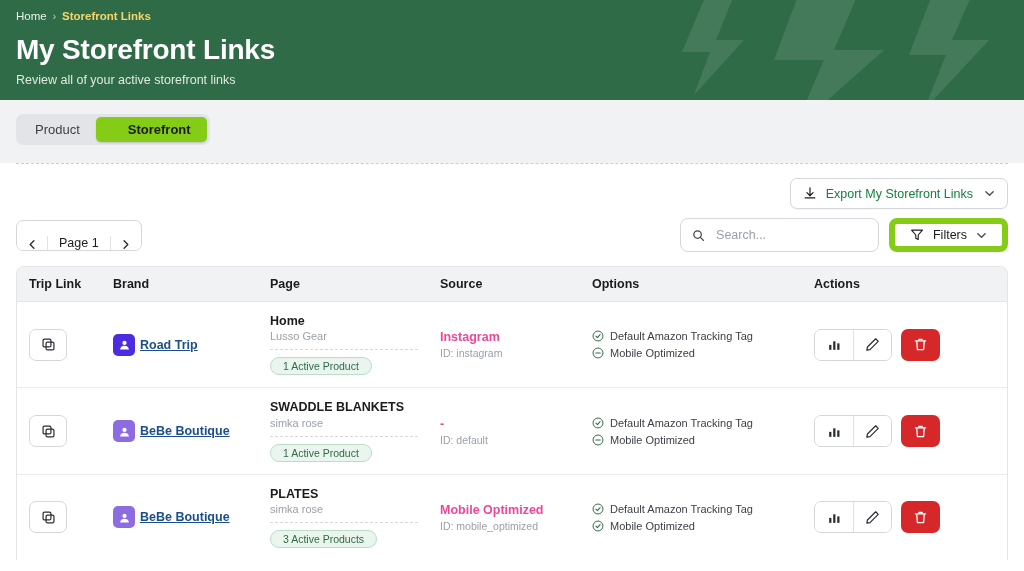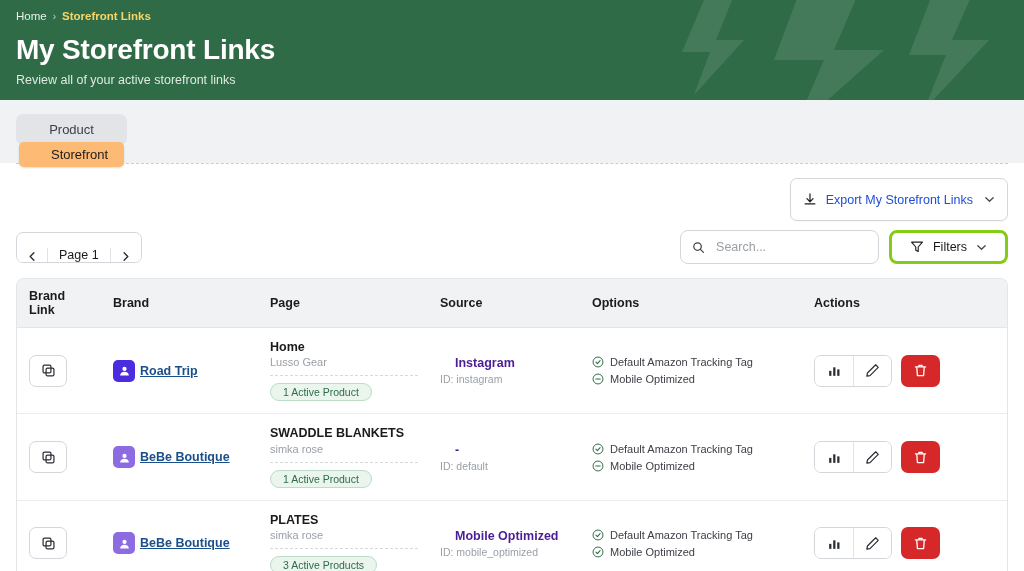--- a/index.html
+++ b/index.html
@@ -54,60 +54,59 @@
     height: 63px;
     padding: 14px 16px 0 16px;
   }
   .segmented {
     display: inline-flex;
     background: #e2e4e7;
     border-radius: 7px;
     padding: 3px;
     height: 31px;
     align-items: center;
-    flex-direction: column;
   }
   .seg-btn {
     font-size: 13px;
     padding: 0 16px;
     height: 25px;
     line-height: 25px;
     border-radius: 5px;
     color: #3d4046;
     cursor: pointer;
     user-select: none;
   }
   .seg-btn.active {
-    background: #fdba74;
+    background: #84cc16;
     color: #1b1b1b;
     box-shadow: 0 1px 2px rgba(0,0,0,0.14);
-    font-weight: normal;
+    font-weight: bold;
     padding-left: 32px;
   }
 
   .divider-dashed {
     border-top: 1px dashed #c9ccd1;
     margin: 0 16px;
   }
 
   
   .toolbar-row {
     padding: 14px 16px 0 16px;
     display: flex;
     justify-content: flex-end;
   }
   .export-btn {
     display: inline-flex; align-items: center; gap: 9px;
-    height: 43px;
+    height: 31px;
     background: #ffffff;
     border: 1px solid #d3d6da;
     border-radius: 7px;
     padding: 0 12px;
     font-size: 12.5px;
-    color: #1d4ed8;
+    color: #15803d;
     cursor: pointer;
     box-shadow: 0 1px 1px rgba(0,0,0,0.03);
   }
   .export-btn .chev { color: #4a4f57; margin-left: 2px; }
 
   .controls-row {
     padding: 9px 16px 0 16px;
     display: flex;
     align-items: center;
     justify-content: space-between;
@@ -150,21 +149,21 @@
     font-family: "Liberation Sans", sans-serif;
     width: 100%; color: #1b1b1b; background: transparent;
   }
   .search-box input::placeholder { color: #9aa0a7; }
   .filters-btn {
     display: inline-flex; align-items: center; gap: 9px;
     height: 34px;
     width: 119px;
     justify-content: center;
     background: #ffffff;
-    border: 3px solid #84cc16;
+    border: 6px solid #84cc16;
     border-radius: 8px;
     font-size: 12.5px;
     cursor: pointer;
   }
 
   
   .table-wrap {
     margin: 14px 16px 0 16px;
     border: 1px solid #e3e5e8;
     border-bottom: none;
@@ -227,21 +226,21 @@
     display: inline-block;
     font-size: 10.5px;
     color: #2f6b46;
     background: #eaf5ee;
     border: 1px solid #bcdcc8;
     border-radius: 11px;
     padding: 2px 12px;
   }
 
   
-  .src-name { font-size: 12.5px; font-weight: bold; color: #4c1d95; margin-left: 15px; }
+  .src-name { font-size: 12.5px; font-weight: bold; color: #ec4899; }
   .src-id { font-size: 10.5px; color: #9aa0a7; margin-top: 3px; }
 
   
   .opt-row { display: flex; align-items: center; gap: 6px; margin-bottom: 5px; }
   .opt-row:last-child { margin-bottom: 0; }
   .opt-text { font-size: 11px; color: #3d4046; }
 
   
   .actions-cell { display: flex; align-items: center; gap: 9px; }
   .action-pair {
@@ -350,21 +349,21 @@
     <colgroup>
       <col class="col-copy">
         <col class="col-brand">
         <col class="col-page">
       <col class="col-source">
         <col class="col-options">
         <col class="col-actions">
     </colgroup>
     <thead>
       <tr>
-        <th>Brand Link</th>
+        <th>Trip Link</th>
         <th>Brand</th>
         <th>Page</th>
         <th>Source</th>
         <th>Options</th>
         <th>Actions</th>
       </tr>
     </thead>
     <tbody id="table-body">
         <tr>
           <td>

